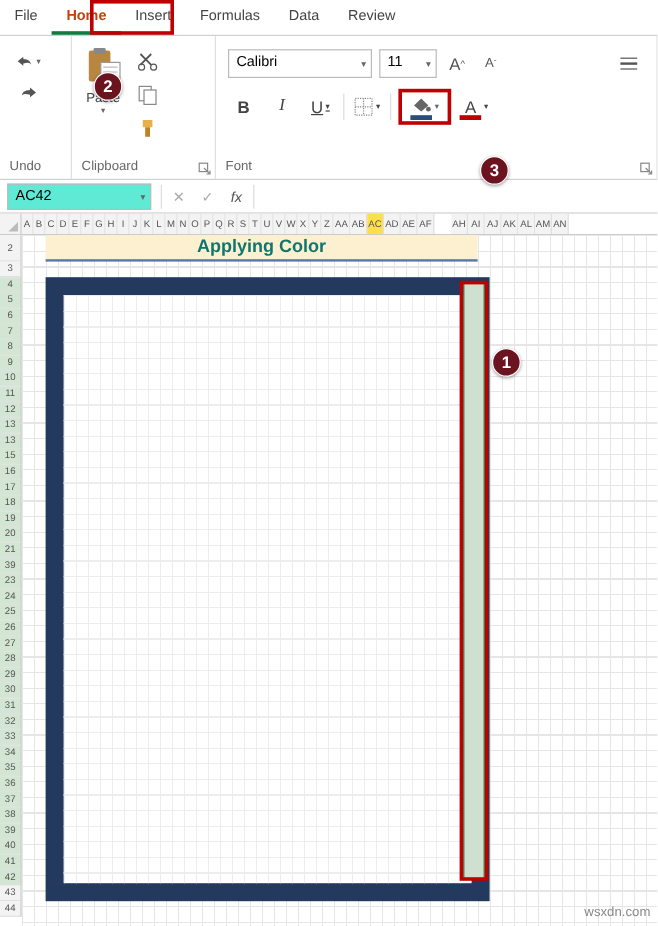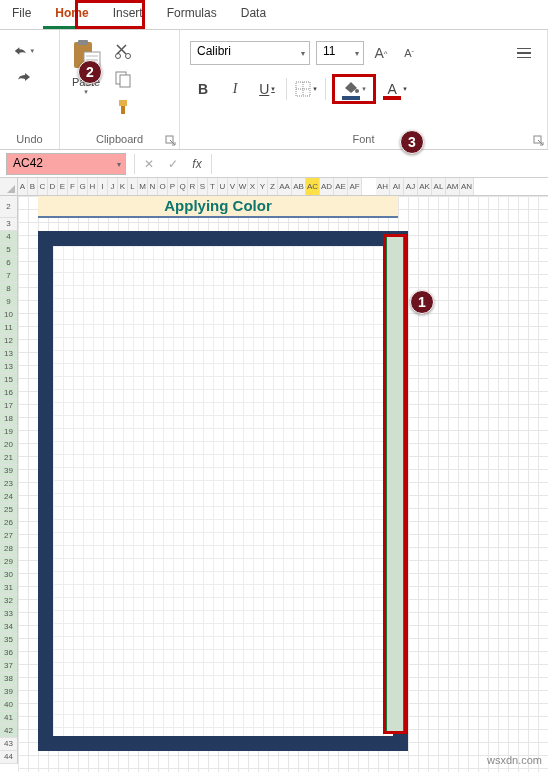--- a/index.html
+++ b/index.html
@@ -7,21 +7,21 @@
 
 
 .tabstrip { display: flex; height: 30px; border-bottom: 1px solid #d0d0d0; align-items: stretch; }
 .tab { padding: 6px 12px 4px; color: #444; cursor: pointer; border-bottom: 3px solid transparent; }
 .tab.active { color: #c2410c; border-bottom-color: #107c41; font-weight: 600; }
 .home-box { position: absolute; left: 75px; top: 0; width: 70px; height: 29px; border: 3px solid #c00000; pointer-events: none; }
 
 
 .ribbon { height: 120px; border-bottom: 1px solid #d0d0d0; display: flex; }
 .group { border-right: 1px solid #e0e0e0; padding: 6px 8px 2px; display: flex; flex-direction: column; position: relative; }
-.group-label { text-align: center; color: #666; font-size: 11px; padding: 2px 0; margin-top: auto; }
+.group-label { color: #666; font-size: 11px; padding: 2px 0; margin-top: auto; }
 .group-body { flex: 1; display: flex; align-items: flex-start; gap: 4px; }
 .dialog-launcher { position: absolute; right: 2px; bottom: 2px; width: 12px; height: 12px; }
 
 .undo-col { display: flex; flex-direction: column; gap: 4px; padding: 4px; }
 .ri { width: 22px; height: 22px; display: flex; align-items: center; justify-content: center; color: #555; }
 
 .paste-col { display: flex; flex-direction: column; align-items: center; padding: 2px; }
 .clip-col { display: flex; flex-direction: column; gap: 6px; padding: 4px; }
 
 .font-top { display: flex; gap: 6px; align-items: center; margin-bottom: 8px; }
@@ -40,21 +40,21 @@
 .fill-icon { position: relative; width: 18px; height: 18px; }
 .fill-underline { position: absolute; bottom: -2px; left: 0; width: 18px; height: 4px; background: #2c4d7a; }
 .fontcolor-icon { position: relative; width: 18px; height: 18px; display: flex; align-items: center; justify-content: center; font-size: 14px; }
 .fontcolor-underline { position: absolute; bottom: -2px; left: 0; width: 18px; height: 4px; background: #c00000; }
 
 .hamburger { width: 26px; height: 26px; display: flex; flex-direction: column; justify-content: center; gap: 3px; padding: 6px; margin-left: auto; }
 .hamburger div { height: 1.5px; background: #555; }
 
 
 .namerow { height: 28px; display: flex; align-items: center; border-bottom: 1px solid #d0d0d0; }
-.namebox { width: 120px; height: 22px; border: 1px solid #bbb; margin: 0 6px; padding: 2px 6px; font-size: 12px; position: relative; background: #fca5a5; }
+.namebox { width: 120px; height: 22px; border: 1px solid #bbb; margin: 0 6px; padding: 2px 6px; font-size: 12px; position: relative; background: #5eead4; }
 .fx-cancel, .fx-check, .fx { width: 24px; height: 24px; display: flex; align-items: center; justify-content: center; color: #aaa; }
 .fx { font-style: italic; color: #555; }
 .nsep { width: 1px; height: 20px; background: #ddd; margin: 0 2px; }
 
 
 .gridwrap { position: relative; height: 594px; overflow: hidden; }
 .colhdr-row { display: flex; height: 18px; border-bottom: 1px solid #ccc; margin-left: 18px; }
 .colhdr { width: 10px; font-size: 8px; text-align: center; border-right: 1px solid #e0e0e0; color: #555; background: #f3f3f3; line-height: 17px; overflow: hidden; white-space: nowrap; }
 .colhdr.sel { background: #fde047; }
 .corner { position: absolute; left: 0; top: 0; width: 18px; height: 18px; background: #f3f3f3; border-right: 1px solid #ccc; border-bottom: 1px solid #ccc; }
@@ -92,20 +92,21 @@
 </style>
 </head>
 <body>
 
 <div class="tabstrip">
   <div class="tab">File</div>
   <div class="tab active">Home</div>
   <div class="tab">Insert</div>
   <div class="tab">Formulas</div>
   <div class="tab">Data</div>
+  <div class="tab">Review</div>
 </div>
 <div class="home-box"></div>
 
 <div class="ribbon">
   <div class="group" style="width:60px">
     <div class="group-body">
       <div class="undo-col">
         <div class="ri">
           <svg width="20" height="14" viewBox="0 0 20 14">
               <path d="M3 7 L8 3 L8 5 Q15 5 15 11 Q15 7 8 9 L8 11 Z" fill="#555"></path>

